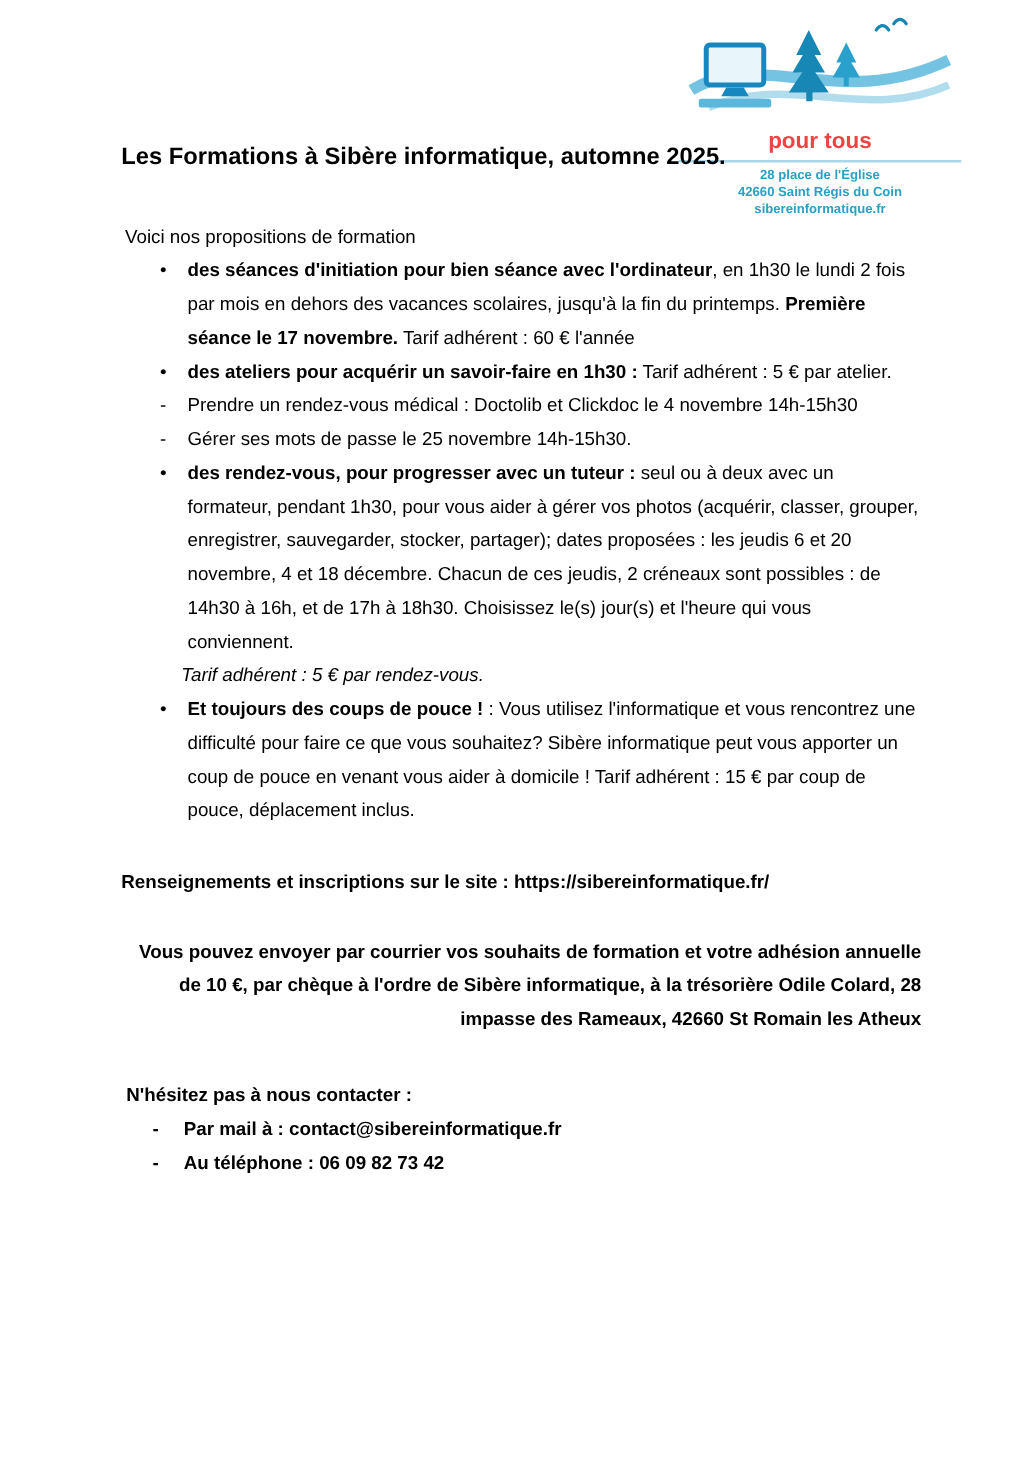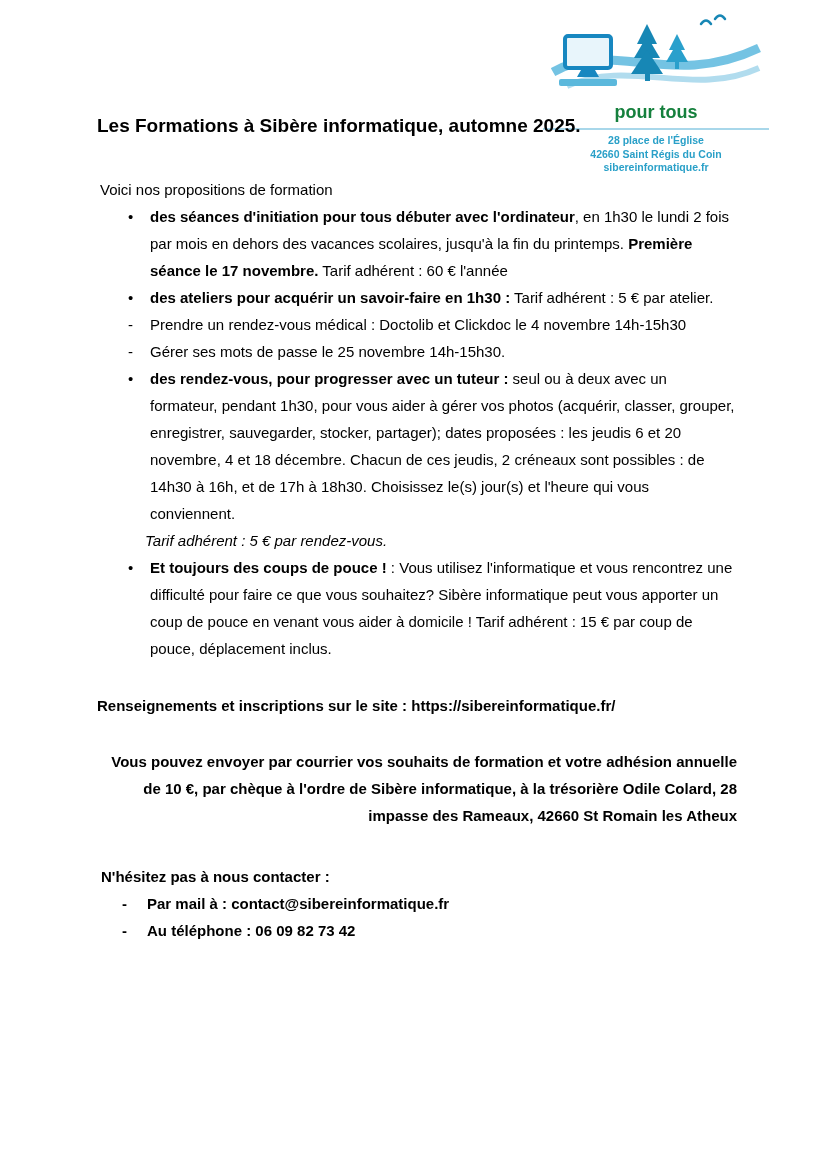--- a/index.html
+++ b/index.html
@@ -40,21 +40,21 @@
 
   .logo {
     position: absolute;
     left: 543px;
     top: 10px;
     width: 226px;
     text-align: center;
   }
   .logo-art { display: block; margin: 0 auto; }
   .logo-brand1 { font-size: 20px; font-weight: bold; color: #1e97c6; line-height: 23px; white-space: nowrap; }
-  .logo-brand2 { font-size: 18px; font-weight: bold; color: #15803d; line-height: 21px; }
+  .logo-brand2 { font-size: 18px; font-weight: bold; color: #ef4444; line-height: 21px; }
   .logo-rule { border: none; border-top: 2px solid #a8d7ea; margin: 5px 0 4px 0; }
   .logo-addr { font-size: 10.5px; font-weight: bold; color: #2aa0c8; line-height: 13.5px; }
 </style>
 </head>
 <body>
 
 <div class="page">
 
   <div class="logo">
     <svg class="logo-art" viewBox="0 0 210 92" width="210" height="92" aria-hidden="true">
@@ -88,21 +88,21 @@
   <div class="doc">
 
     <h1 class="title">Les Formations à Sibère informatique, automne 2025.</h1>
 
     <p class="intro">Voici nos propositions de formation</p>
 
     <div class="list">
 
       <div class="li">
         <span class="marker">•</span>
-        <span class="b">des séances d'initiation pour tous débuter avec l'ordinateur</span><span>, en 1h30 le lundi 2 fois par mois en dehors des vacances scolaires, jusqu'à la fin du printemps. </span><span class="b">Première séance le 17 novembre.</span><span> Tarif adhérent : 60 € l'année</span>
+        <span class="b">des séances d'initiation pour bien séance avec l'ordinateur</span><span>, en 1h30 le lundi 2 fois par mois en dehors des vacances scolaires, jusqu'à la fin du printemps. </span><span class="b">Première séance le 17 novembre.</span><span> Tarif adhérent : 60 € l'année</span>
       </div>
 
       <div class="li">
         <span class="marker">•</span>
         <span class="b">des ateliers pour acquérir un savoir-faire en 1h30 :</span><span> Tarif adhérent : 5 € par atelier.</span>
       </div>
 
       <div class="li">
         <span class="marker">-</span>
         <span>Prendre un rendez-vous médical : Doctolib et Clickdoc le 4 novembre 14h-15h30</span>

